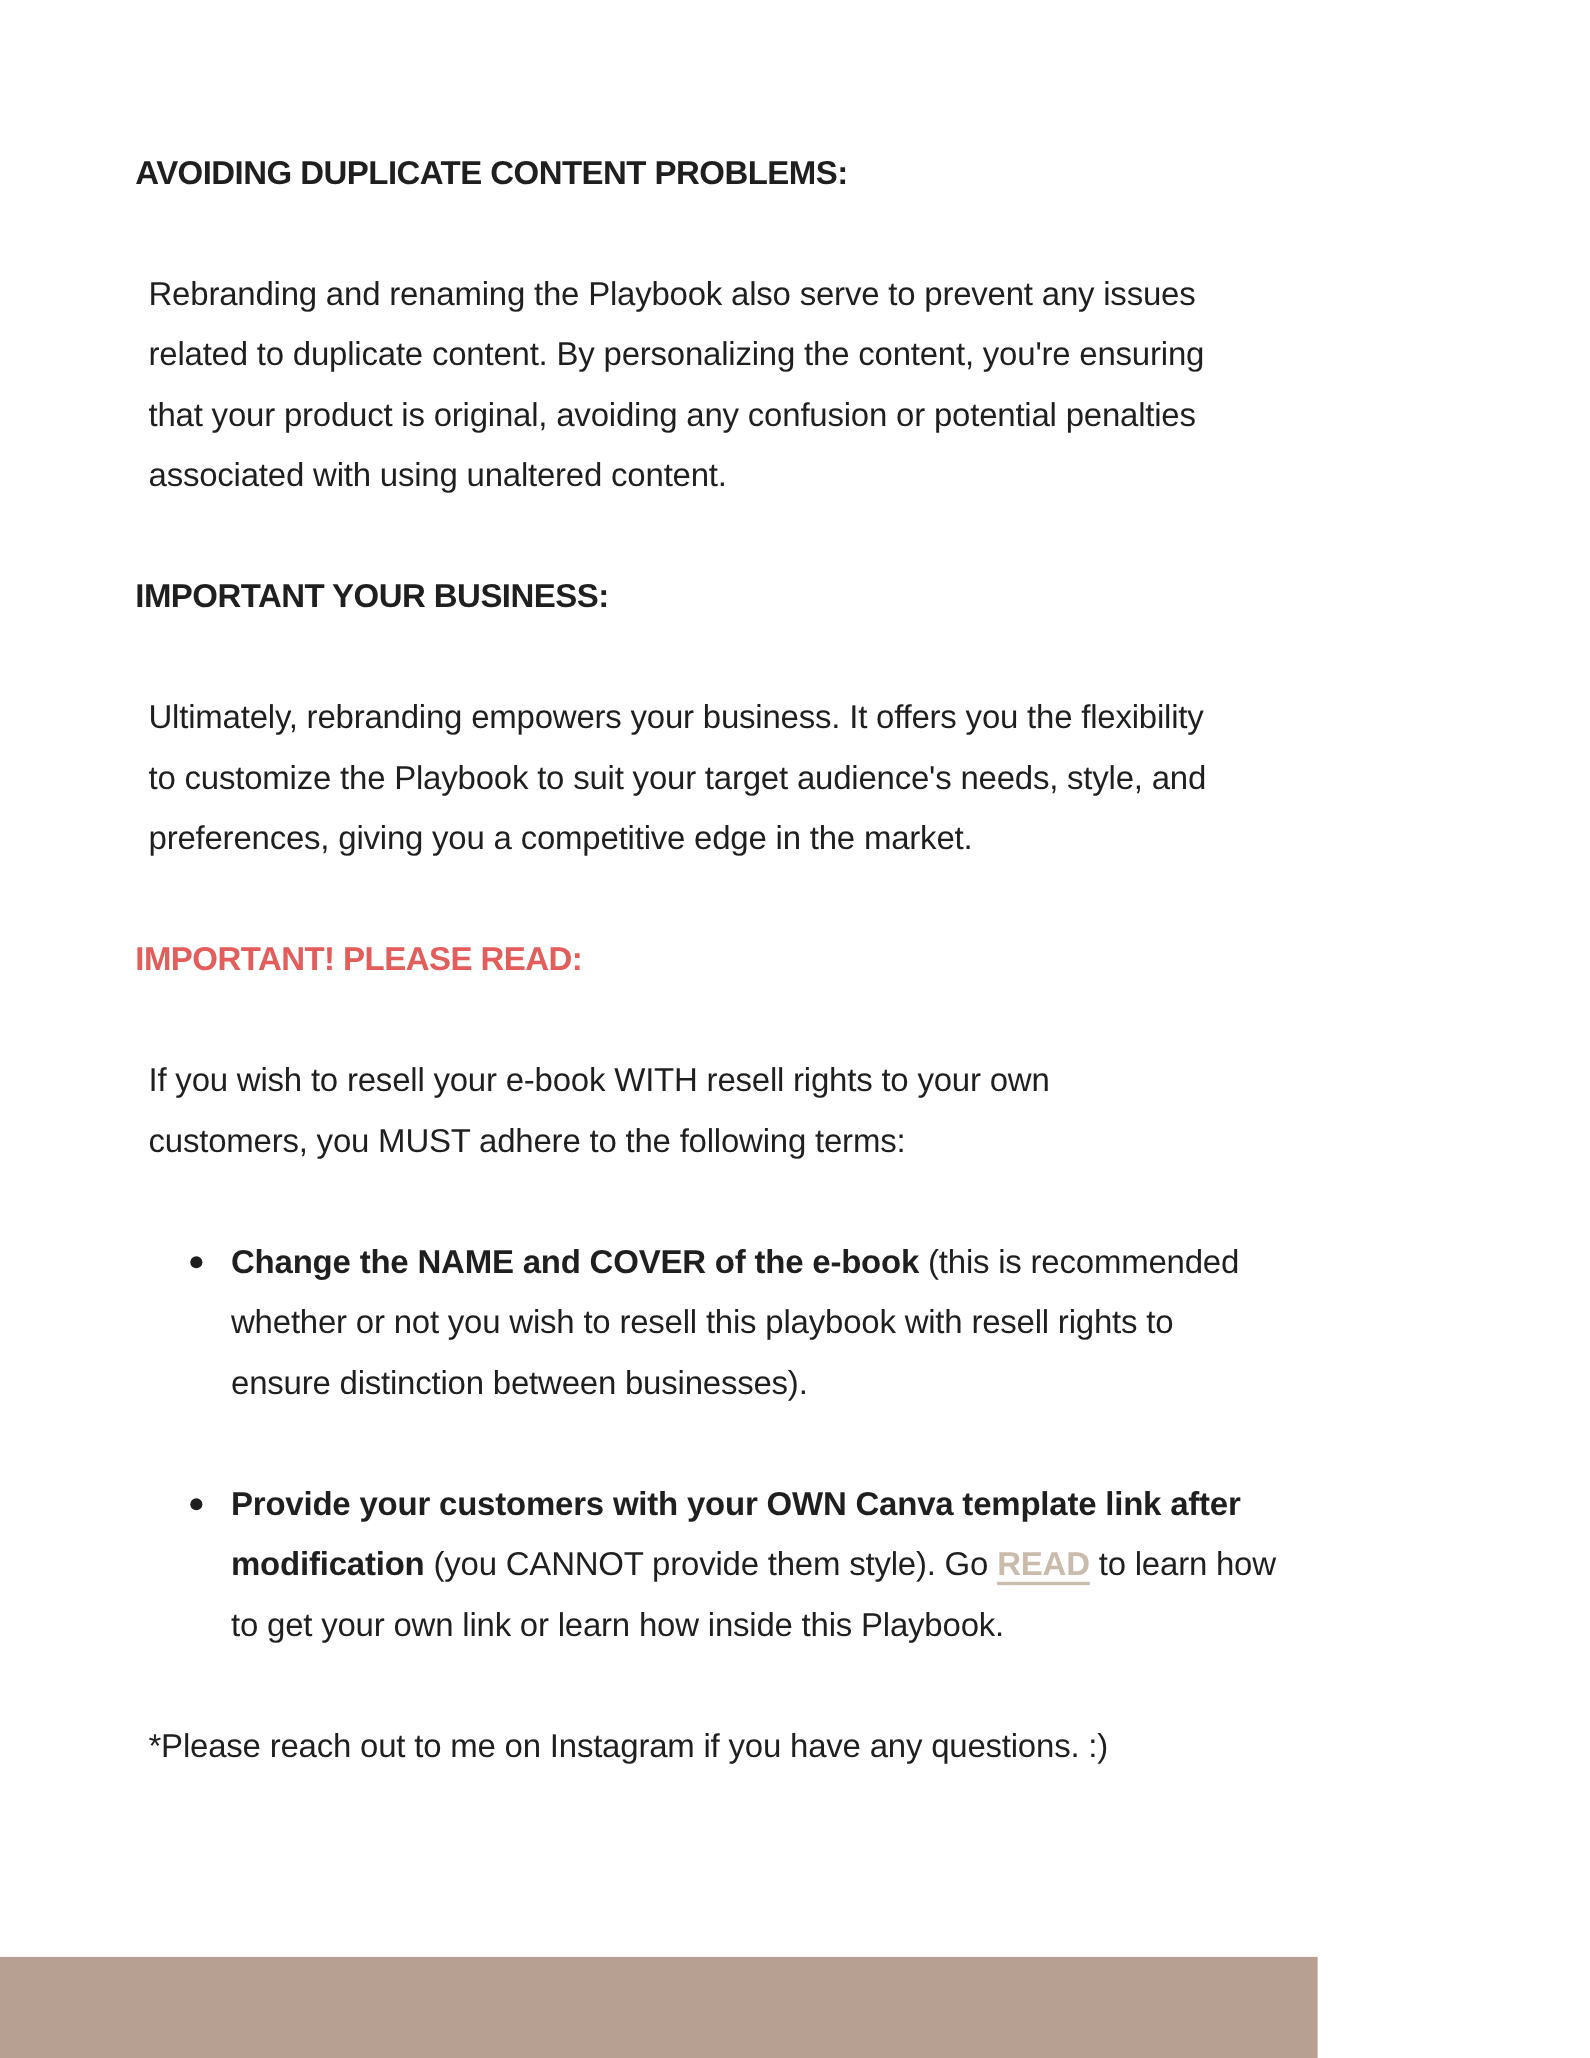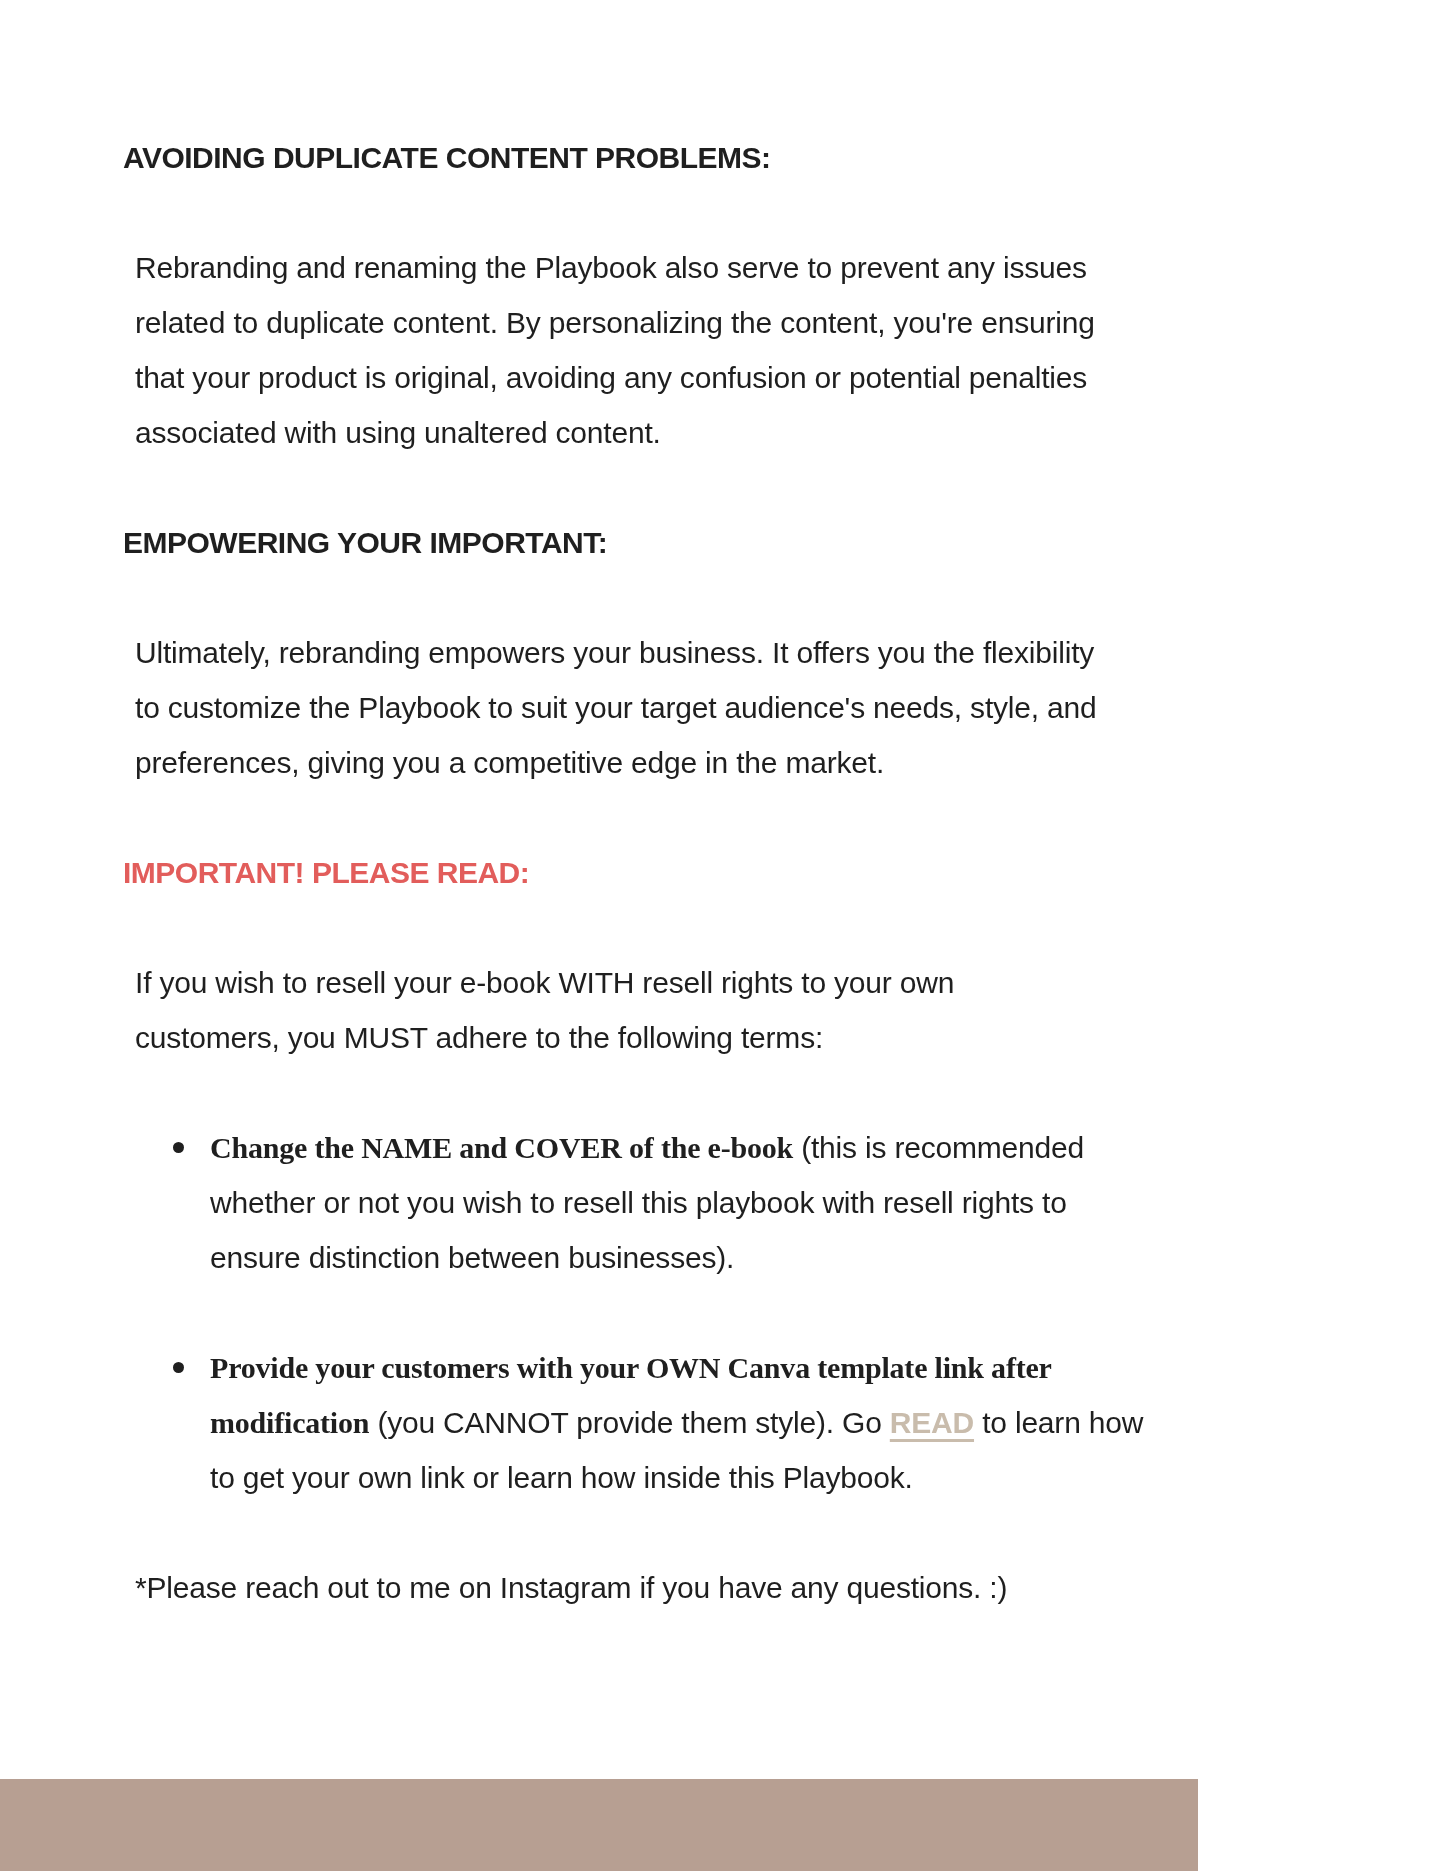--- a/index.html
+++ b/index.html
@@ -50,21 +50,21 @@
   .dot {
     position: absolute;
     left: 50px;
     top: 22px;
     width: 11px;
     height: 11px;
     border-radius: 50%;
     background: var(--text-color, #1f1f1f);
   }
   .bullet-text { white-space: pre-line; }
-  .bullet-text strong { font-weight: 700; font-family: Liberation Serif, serif; }
+  .bullet-text strong { font-weight: 700; }
   a.here-link {
     color: var(--link-tan, #c9bcac);
     font-weight: 700;
     text-decoration: underline;
     text-decoration-thickness: 3px;
     text-underline-offset: 6px;
   }
   .footer-bar {
     position: absolute;
     left: 0;
@@ -77,21 +77,21 @@
 </head>
 <body>
 
 <div class="page" style="--page-bg: #ffffff; --text-color: #1f1f1f; --accent-red: #e25d5b; --link-tan: #c9bcac; --footer-bar: #b79f92;">
   <div class="content">
     <h2 class="heading">AVOIDING DUPLICATE CONTENT PROBLEMS:</h2>
     <p class="body">Rebranding and renaming the Playbook also serve to prevent any issues
 related to duplicate content. By personalizing the content, you're ensuring
 that your product is original, avoiding any confusion or potential penalties
 associated with using unaltered content.</p>
-    <h2 class="heading">EMPOWERING YOUR IMPORTANT:</h2>
+    <h2 class="heading">IMPORTANT YOUR BUSINESS:</h2>
     <p class="body">Ultimately, rebranding empowers your business. It offers you the flexibility
 to customize the Playbook to suit your target audience's needs, style, and
 preferences, giving you a competitive edge in the market.</p>
     <h2 class="heading red">IMPORTANT! PLEASE READ:</h2>
     <p class="body bold">If you wish to resell your e-book WITH resell rights to your own
 customers, you MUST adhere to the following terms:</p>
     <ul class="bullets">
       <li><span class="dot"></span><span class="bullet-text"><strong>Change the NAME and COVER of the e-book</strong><span> (this is recommended
 whether or not you wish to resell this playbook with resell rights to
 ensure distinction between businesses).</span></span></li>

